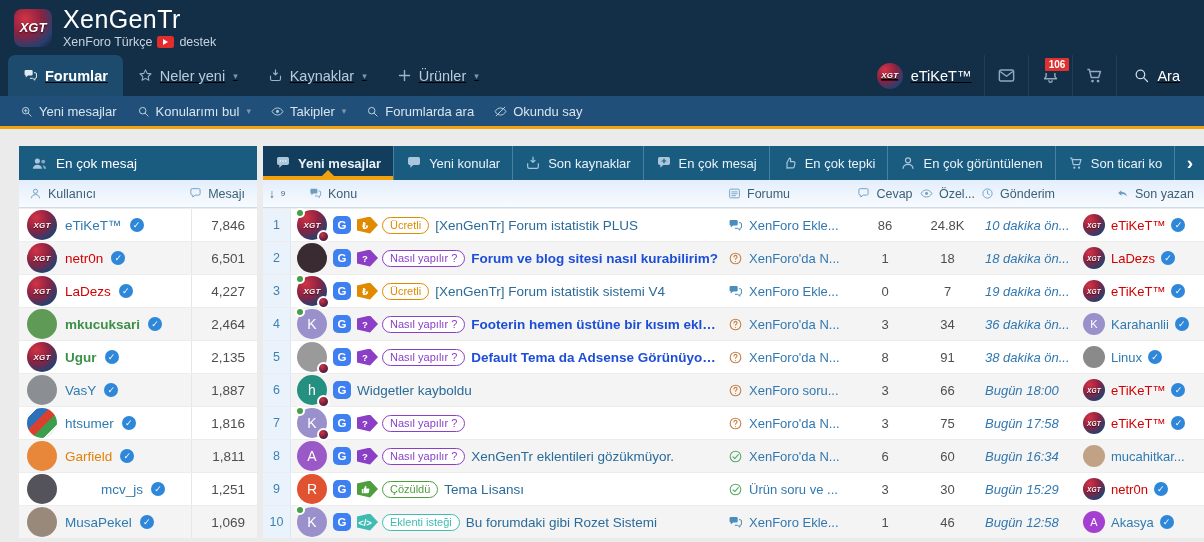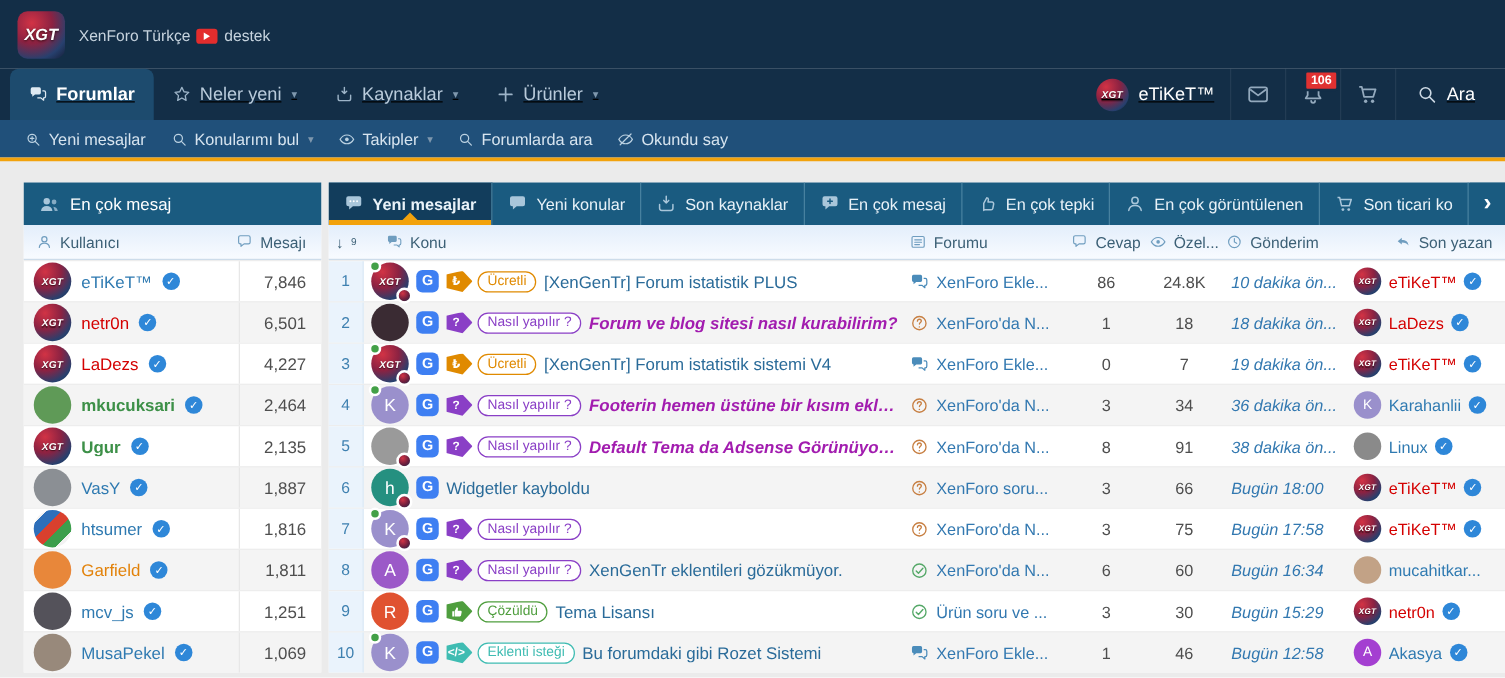--- a/index.html
+++ b/index.html
@@ -80,21 +80,21 @@
 
   .rrow { display:grid; grid-template-columns:28px 1fr 132px 50px 75px 80px 139px; height:33px; border-top:1px solid #ededed; align-items:center; cursor:pointer; }
   .rrow.alt { background:#f4f4f4; }
   .rc-num { background:#eaf3fc; color:#3e80b0; font-size:12.5px; display:flex; align-items:center; justify-content:center; height:100%; border-right:1px solid #dce9f5; }
   .rc-konu { display:flex; align-items:center; gap:6px; padding:0 8px 0 6px; min-width:0; }
   .gb { width:18px; height:18px; border-radius:5px; background:#3e7ff2; color:#fff; font-weight:700; font-size:11.5px; display:flex; align-items:center; justify-content:center; flex:none; }
   .ptag { width:21px; height:17px; clip-path:polygon(0 18%,62% 0,100% 50%,62% 100%,0 82%); color:#fff; font-size:9.5px; font-weight:700; display:flex; align-items:center; justify-content:center; padding-right:5px; flex:none; }
   .ptag .ic { width:11px; height:11px; }
   .pill { border:1px solid; border-radius:9px; font-size:11px; line-height:15px; padding:0 7px; background:#fff; white-space:nowrap; flex:none; margin-left:-2px; }
   .title { font-size:13.5px; color:#2a6b99; white-space:nowrap; overflow:hidden; text-overflow:ellipsis; }
-  .title.b { font-weight:700; color:#a21caf;font-style:italic; }
+  .title.b { font-weight:700; color:#1d4ed8; }
   .rc-forum { display:flex; gap:6px; min-width:0; font-size:13px; padding-right:6px; }
   .rc-forum .ic { width:15px; height:15px; }
   .rc-forum a { color:#3278b0; white-space:nowrap; overflow:hidden; text-overflow:ellipsis; }
   .fi-chat { color:#4b8cba; } .fi-question { color:#c77f42; } .fi-check { color:#55a868; }
   .rc-ctr { text-align:center; font-size:13px; color:#4e4e4e; }
   .rc-time { text-align:right; font-size:13px; padding-right:8px; white-space:nowrap;font-style:italic; }
   .rc-time a { color:#3278b0; }
   .rc-last { display:flex; align-items:center; gap:6px; padding-left:18px; min-width:0; }
   .lname { font-size:13px; white-space:nowrap; overflow:hidden; text-overflow:ellipsis; }
 
@@ -210,20 +210,21 @@
     </symbol>
   <symbol id="i-check" viewBox="0 0 24 24">
       <circle cx="12" cy="12" r="8.5" fill="none" stroke="currentColor" stroke-width="1.7"></circle>
       <path d="M8 12.5l2.8 2.8L16.5 9" fill="none" stroke="currentColor" stroke-width="1.8" stroke-linecap="round" stroke-linejoin="round"></path>
     </symbol>
 </svg>
 
 <div class="site-header">
   <div class="logo">XGT</div>
   <div class="site-titles">
+    <div class="site-name">XenGenTr</div>
     <div class="site-tag">
       <span>XenForo Türkçe</span>
       <span class="yt"></span>
       <span>destek</span>
     </div>
   </div>
 </div>
 
 <div class="main-nav">
   <div id="nav-items" style="display:flex;align-items:stretch;">
@@ -416,21 +417,21 @@
           <div class="lc-user">
             <span class="av av-photo s30" style="background:#e8873a"></span>
             <a class="uname" style="color:#e2820a;">Garfield</a>
             <i class="vrf">✓</i>
           </div>
           <div class="lc-count">1,811</div>
         </div>
         <div class="lrow">
           <div class="lc-user">
             <span class="av av-photo s30" style="background:#54525a"></span>
-            <a class="uname" style="color:#2f7ab1;">mcv_js</a>
+            <a class="uname" style="color:#2f7ab1;margin-left:36px;">mcv_js</a>
             <i class="vrf">✓</i>
           </div>
           <div class="lc-count">1,251</div>
         </div>
         <div class="lrow alt">
           <div class="lc-user">
             <span class="av av-photo s30" style="background:#98897b"></span>
             <a class="uname" style="color:#2f7ab1;">MusaPekel</a>
             <i class="vrf">✓</i>
           </div>

